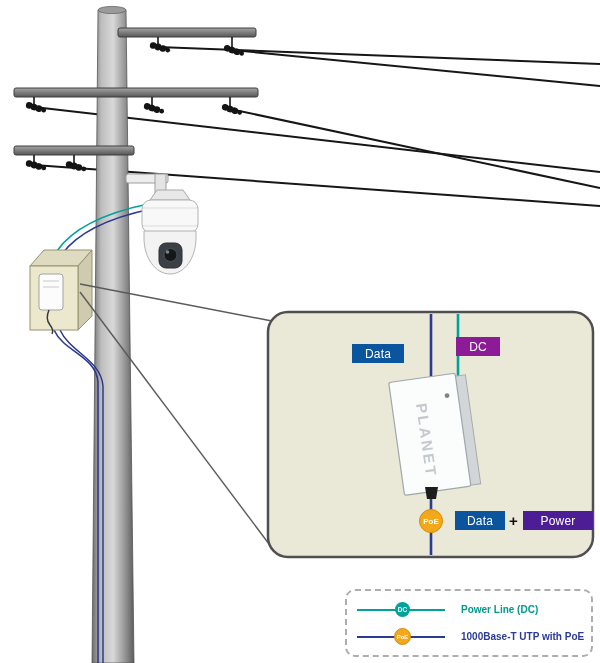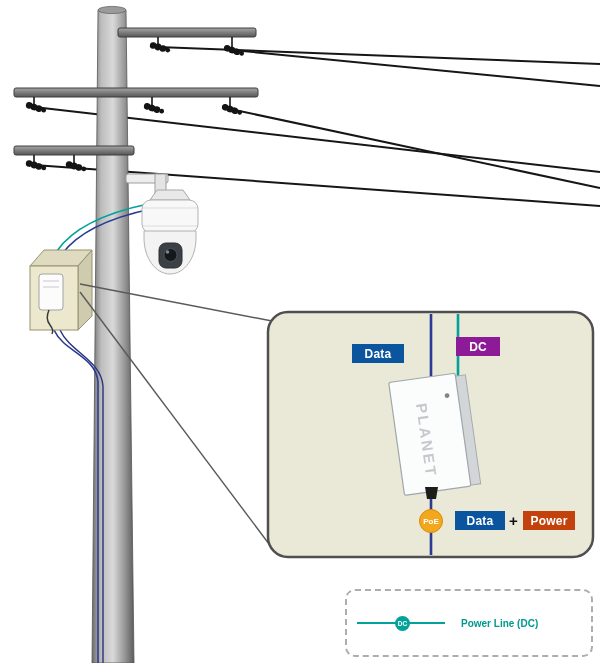--- a/index.html
+++ b/index.html
@@ -2,25 +2,25 @@
 <html><head>
 <meta charset="utf-8">
 <style>
   * { margin:0; padding:0; box-sizing:border-box; }
   html,body { width:600px; height:663px; background:#ffffff; overflow:hidden;
               font-family:"Liberation Sans", sans-serif; }
   .stage { position:absolute; top:0; left:0; width:600px; height:663px; }
   svg.scene { position:absolute; top:0; left:0; }
 
   .badge { position:absolute; display:flex; align-items:center; justify-content:center;
-           color:#fff; font-weight:bold; font-size:12px; letter-spacing:.2px; }
+           color:#fff; font-weight:normal; font-size:12px; letter-spacing:.2px; }
   .badge-data-top    { left:352px; top:344px; width:52px; height:19px; background:#0B559E; }
   .badge-dc          { left:456px; top:337px; width:44px; height:19px; background:#8D1A96; }
   .badge-data-bottom { left:455px; top:511px; width:50px; height:19px; background:#0B559E; }
-  .badge-power       { left:523px; top:511px; width:52px; height:19px; background:#c2410c; }
+  .badge-power       { left:523px; top:511px; width:70px; height:19px; background:#4c1d95; }
   .plus-sign { position:absolute; left:505px; top:509px; width:17px; height:22px;
                display:flex; align-items:center; justify-content:center;
                color:#111; font-weight:bold; font-size:15px; }
   .poe-circle { position:absolute; left:419px; top:509px; width:24px; height:24px;
                 border-radius:50%; background:#F2A71C; border:1px solid #D68F07;
                 color:#fff; font-size:8px; font-weight:bold;
                 display:flex; align-items:center; justify-content:center; }
 
   .camera-label { position:absolute; left:209px; top:228px; font-size:13.5px;
                   color:#151515; line-height:17px; }
@@ -166,15 +166,20 @@
   <div class="badge badge-data-bottom">Data</div>
   <div class="plus-sign">+</div>
   <div class="badge badge-power">Power</div>
 
   <div class="legend">
     <div class="legend-row">
       <span class="lg-line teal-line"></span>
       <span class="lg-dot lg-dot-dc">DC</span>
       <span class="lg-label teal-text">Power Line (DC)</span>
     </div>
+    <div class="legend-row">
+      <span class="lg-line blue-line"></span>
+      <span class="lg-dot lg-dot-poe">PoE</span>
+      <span class="lg-label blue-text">1000Base-T UTP with PoE</span>
+    </div>
   </div>
 
 </div>
 
 </body></html>

